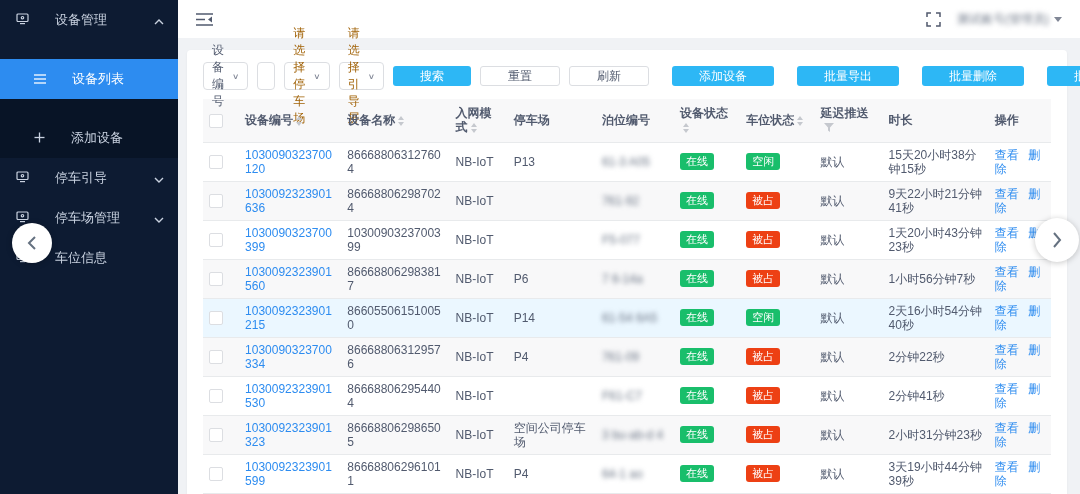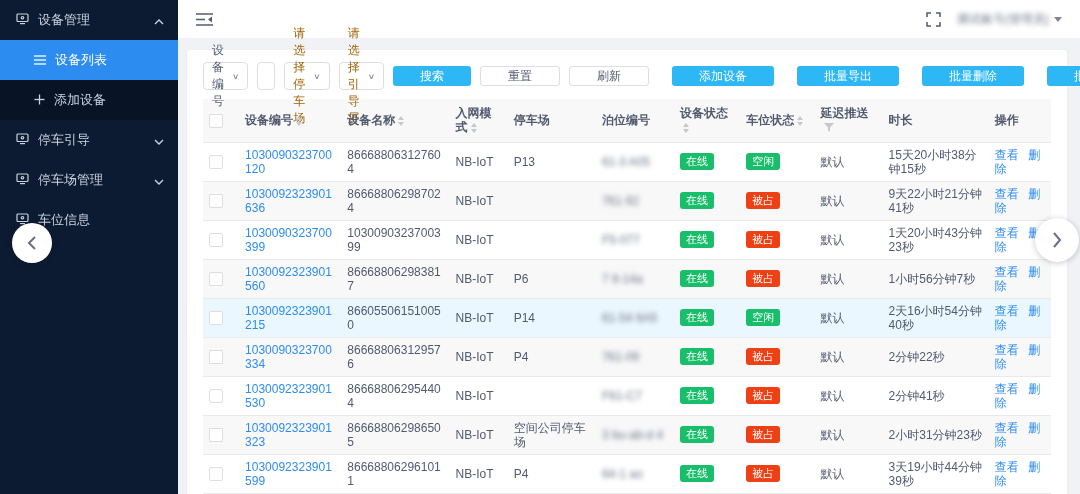--- a/index.html
+++ b/index.html
@@ -8,26 +8,26 @@
     font-family:"Liberation Sans","DejaVu Sans",sans-serif;
     display:flex; background:#f0f2f5; overflow:hidden; position:relative;
     color:#515a6e;
   }
   :root { --accent:#2db7f5; --link:#2d8cf0; --success:#19be6b; --danger:#ed4014; }
 
   
   .sidebar { width:178px; flex-shrink:0; background:#0d1b32; }
   .side-title { height:44px; display:flex; align-items:center; padding-left:15px;
     color:#fff; font-size:16px; font-weight:bold; letter-spacing:.5px; white-space:nowrap; }
-  .menu-item { height:40px; display:flex; align-items:center; gap:9px;
+  .menu-item { height:40px; display:flex; align-items:center; gap:26px;
     padding:0 14px 0 16px; font-size:13px; color:#c9d2e0; cursor:pointer; }
   .menu-item svg { flex-shrink:0; }
   .menu-item .arrow { margin-left:auto; }
   .submenu { background:#081426; }
-  .submenu .menu-item { padding-left:34px; }
+  .submenu .menu-item { padding-left:34px;margin-top:19px; }
   .menu-item.active { background:#2d8cf0; color:#fff; }
 
   
   .main { flex:1; display:flex; flex-direction:column; min-width:0; }
   .topbar { height:38px; background:#fff; display:flex; align-items:center;
     padding:0 18px; flex-shrink:0; }
   .fold-btn { cursor:pointer; display:flex; align-items:center; color:#515a6e; }
   .topbar-right { margin-left:auto; display:flex; align-items:center; gap:16px; }
   .fs-btn { cursor:pointer; display:flex; color:#515a6e; }
   .user-chip { display:flex; align-items:center; gap:5px; cursor:pointer; font-size:12px; color:#515a6e; }

